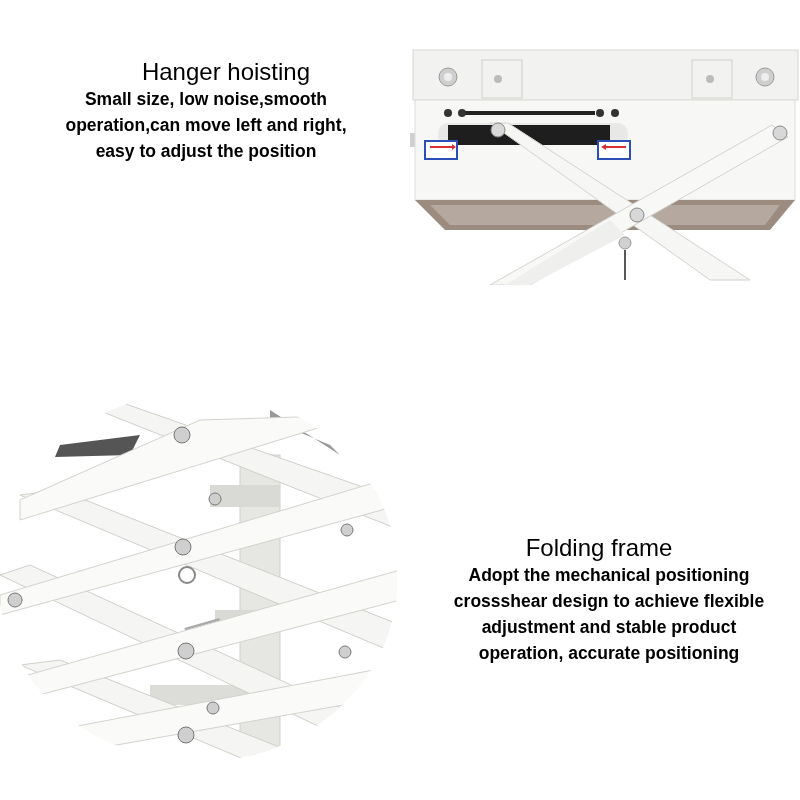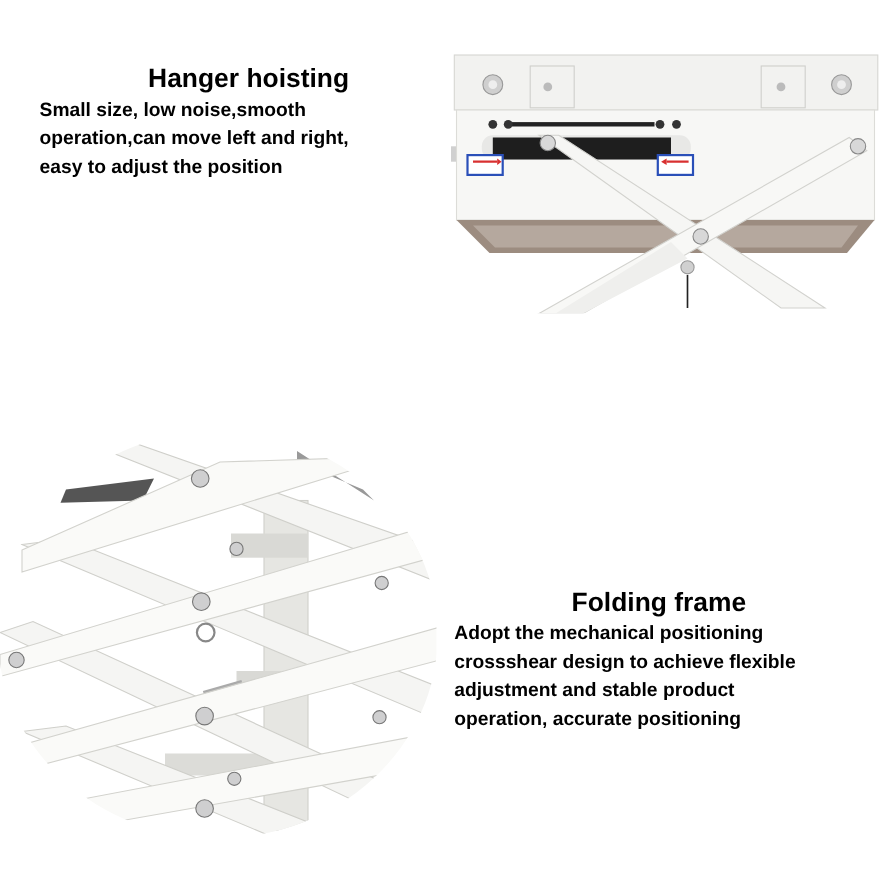--- a/index.html
+++ b/index.html
@@ -2,24 +2,24 @@
 <html><head>
   <meta charset="utf-8">
   <style>
     html, body { margin: 0; padding: 0; }
     body {
       width: 800px; height: 800px; background: #ffffff; position: relative; overflow: hidden;
       font-family: "Liberation Sans", sans-serif; color: #000;
     }
     .feature-block { position: absolute; }
     .feature-title {
-      font-weight: bold; font-size: 24px; line-height: 28px; text-align: center; margin: 0;
+      font-weight: normal; font-size: 24px; line-height: 28px; text-align: center; margin: 0;
     }
     .feature-desc {
-      font-weight: bold; font-size: 17.5px; line-height: 26px; margin: 0; white-space: pre-line;
+      font-weight: bold; font-size: 17.5px; line-height: 26px; margin: 0; white-space: pre-line; text-align: center;
     }
     #block-hanger { left: 36px; top: 58px; width: 340px; }
     #block-hanger .feature-title { padding-left: 40px; }
     #block-folding { left: 413px; top: 534px; width: 392px; }
     #block-folding .feature-title { padding-left: 0; margin-left: -20px; }
 
     .photo { position: absolute; overflow: hidden; }
     #photo-hanger { left: 410px; top: 45px; width: 390px; height: 240px; }
     #photo-folding {
       left: 0px; top: 395px; width: 397px; height: 365px;

